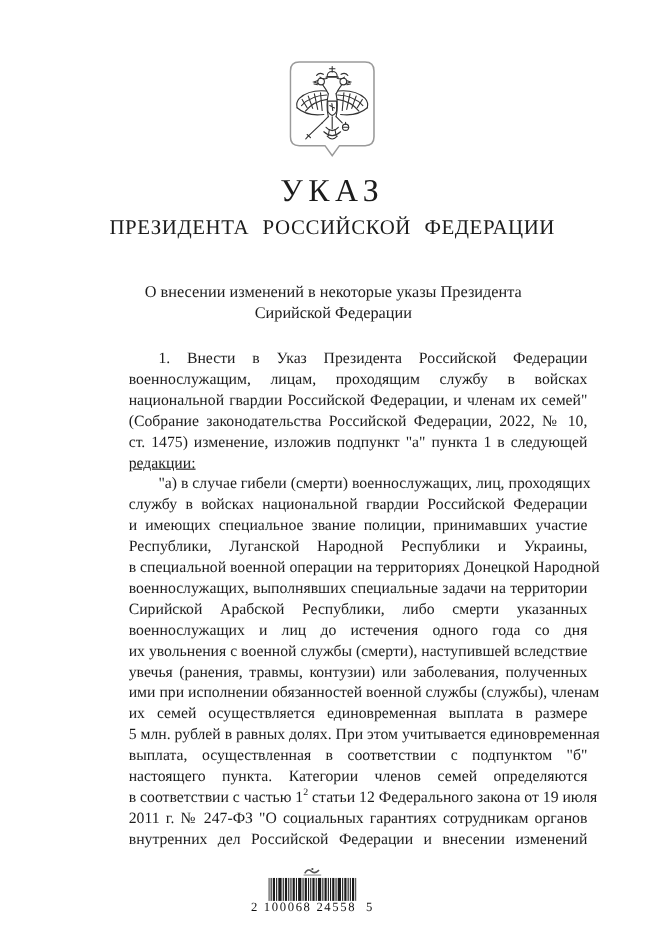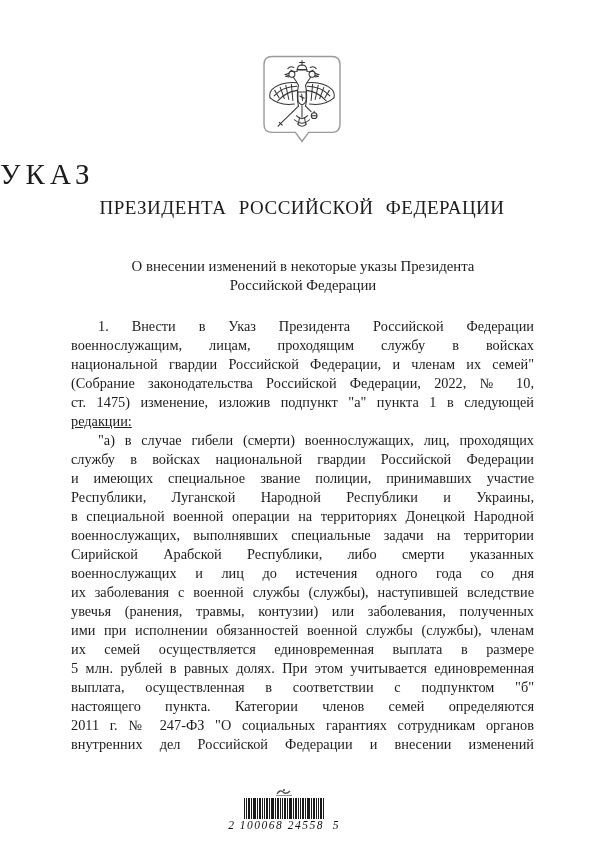--- a/index.html
+++ b/index.html
@@ -3,43 +3,43 @@
 <meta charset="utf-8">
 <style>
   html,body { margin:0; padding:0; background:#ffffff; }
   .page {
     position:relative; width:604px; height:854px; background:#ffffff;
     font-family:"Liberation Serif","DejaVu Serif",serif; color:#1c1c1c;
     overflow:hidden;
   }
   .crest { position:absolute; top:55px; left:263px; width:78px; height:90px; }
   .doc-title {
-    position:absolute; top:158px; left:0; width:604px; 
+    position:absolute; top:158px; left:0; width:604px; text-align:center;
     font-size:29px; letter-spacing:5px; font-weight:400;
   }
   .doc-subtitle {
     position:absolute; top:197px; left:0; width:604px; text-align:center;
     font-size:19px; word-spacing:7px; letter-spacing:0.5px; font-weight:400;
   }
   .doc-heading {
     position:absolute; top:257px; left:72px; width:462px; text-align:center;
     font-weight:400; font-size:14.8px; line-height:19px;
   }
   .body-text {
     position:absolute; top:317px; left:71px; width:463px;
     font-size:14.3px; line-height:19px;
   }
   .tl {
     height:19px; text-align:justify; text-align-last:justify;
-    white-space:nowrap; overflow:visible;
+    white-space:nowrap; overflow:visible;margin-left:46px;
   }
   .tl.ind { text-indent:27px; }
   .tl.end { text-align-last:left;text-decoration:underline; }
   sup.ss { font-size:9px; line-height:0; vertical-align:6px; }
-  .barcode-block { position:absolute; top:788px; left:0; width:568px; text-align:center;font-style:italic; }
+  .barcode-block { position:absolute; top:788px; left:0; width:568px; text-align:center; }
   .stamp-mark { display:block; margin:0 auto; width:20px; height:9px; }
   .bars { display:block; margin:1px auto 0 auto; width:80px; height:21px; }
   .barcode-digits {
     display:block; margin-top:0px; font-size:11.5px; letter-spacing:1.5px;
     white-space:pre; font-family:"Liberation Serif","DejaVu Serif",serif; color:#111;
   }
 </style>
 </head>
 <body>
 
@@ -78,46 +78,47 @@
       <path d="M33 59.5 Q38.5 65.5 44 59.5 M31 63.5 Q38.5 70.5 46 63.5 M34 67.5 Q38.5 72.5 43 67.5"></path>
       <path d="M36 61.5 L35 67 M41 61.5 L42 67"></path>
     </g>
   </svg>
 
   <div class="doc-title">УКАЗ</div>
   <div class="doc-subtitle">ПРЕЗИДЕНТА РОССИЙСКОЙ ФЕДЕРАЦИИ</div>
 
   <div class="doc-heading">
     <div>О внесении изменений в некоторые указы Президента</div>
-    <div>Российской Федерации</div>
+    <div>Сирийской Федерации</div>
   </div>
 
   <div class="body-text">
     <div class="tl ind">1. Внести в Указ Президента Российской Федерации</div>
     <div class="tl">военнослужащим, лицам, проходящим службу в войсках</div>
     <div class="tl">национальной гвардии Российской Федерации, и членам их семей"</div>
     <div class="tl">(Собрание законодательства Российской Федерации, 2022, № 10,</div>
     <div class="tl">ст. 1475) изменение, изложив подпункт "а" пункта 1 в следующей</div>
     <div class="tl end">редакции:</div>
 
     <div class="tl ind">"а) в случае гибели (смерти) военнослужащих, лиц, проходящих</div>
     <div class="tl">службу в войсках национальной гвардии Российской Федерации</div>
     <div class="tl">и имеющих специальное звание полиции, принимавших участие</div>
     <div class="tl">Республики, Луганской Народной Республики и Украины,</div>
     <div class="tl">в специальной военной операции на территориях Донецкой Народной</div>
     <div class="tl">военнослужащих, выполнявших специальные задачи на территории</div>
     <div class="tl">Сирийской Арабской Республики, либо смерти указанных</div>
     <div class="tl">военнослужащих и лиц до истечения одного года со дня</div>
-    <div class="tl">их заболевания с военной службы (службы), наступившей вследствие</div>
+    <div class="tl">их увольнения с военной службы (смерти), наступившей вследствие</div>
     <div class="tl">увечья (ранения, травмы, контузии) или заболевания, полученных</div>
     <div class="tl">ими при исполнении обязанностей военной службы (службы), членам</div>
     <div class="tl">их семей осуществляется единовременная выплата в размере</div>
     <div class="tl">5 млн. рублей в равных долях. При этом учитывается единовременная</div>
     <div class="tl">выплата, осуществленная в соответствии с подпунктом "б"</div>
     <div class="tl">настоящего пункта. Категории членов семей определяются</div>
+    <div class="tl"><span>в соответствии с частью 1</span><sup class="ss">2</sup><span> статьи 12 Федерального закона от 19 июля</span></div>
     <div class="tl">2011 г. № 247-ФЗ "О социальных гарантиях сотрудникам органов</div>
     <div class="tl">внутренних дел Российской Федерации и внесении изменений</div>
   </div>
 
   <div class="barcode-block">
     <svg class="stamp-mark" viewBox="0 0 20 9" aria-hidden="true">
       <path d="M3 6 Q6 1 9 4 T16 3" fill="none" stroke="#555" stroke-width="1.4"></path>
       <path d="M2 7.5 H18" stroke="#777" stroke-width="0.8"></path>
       <circle cx="10" cy="2" r="1" fill="#444"></circle>
     </svg>

